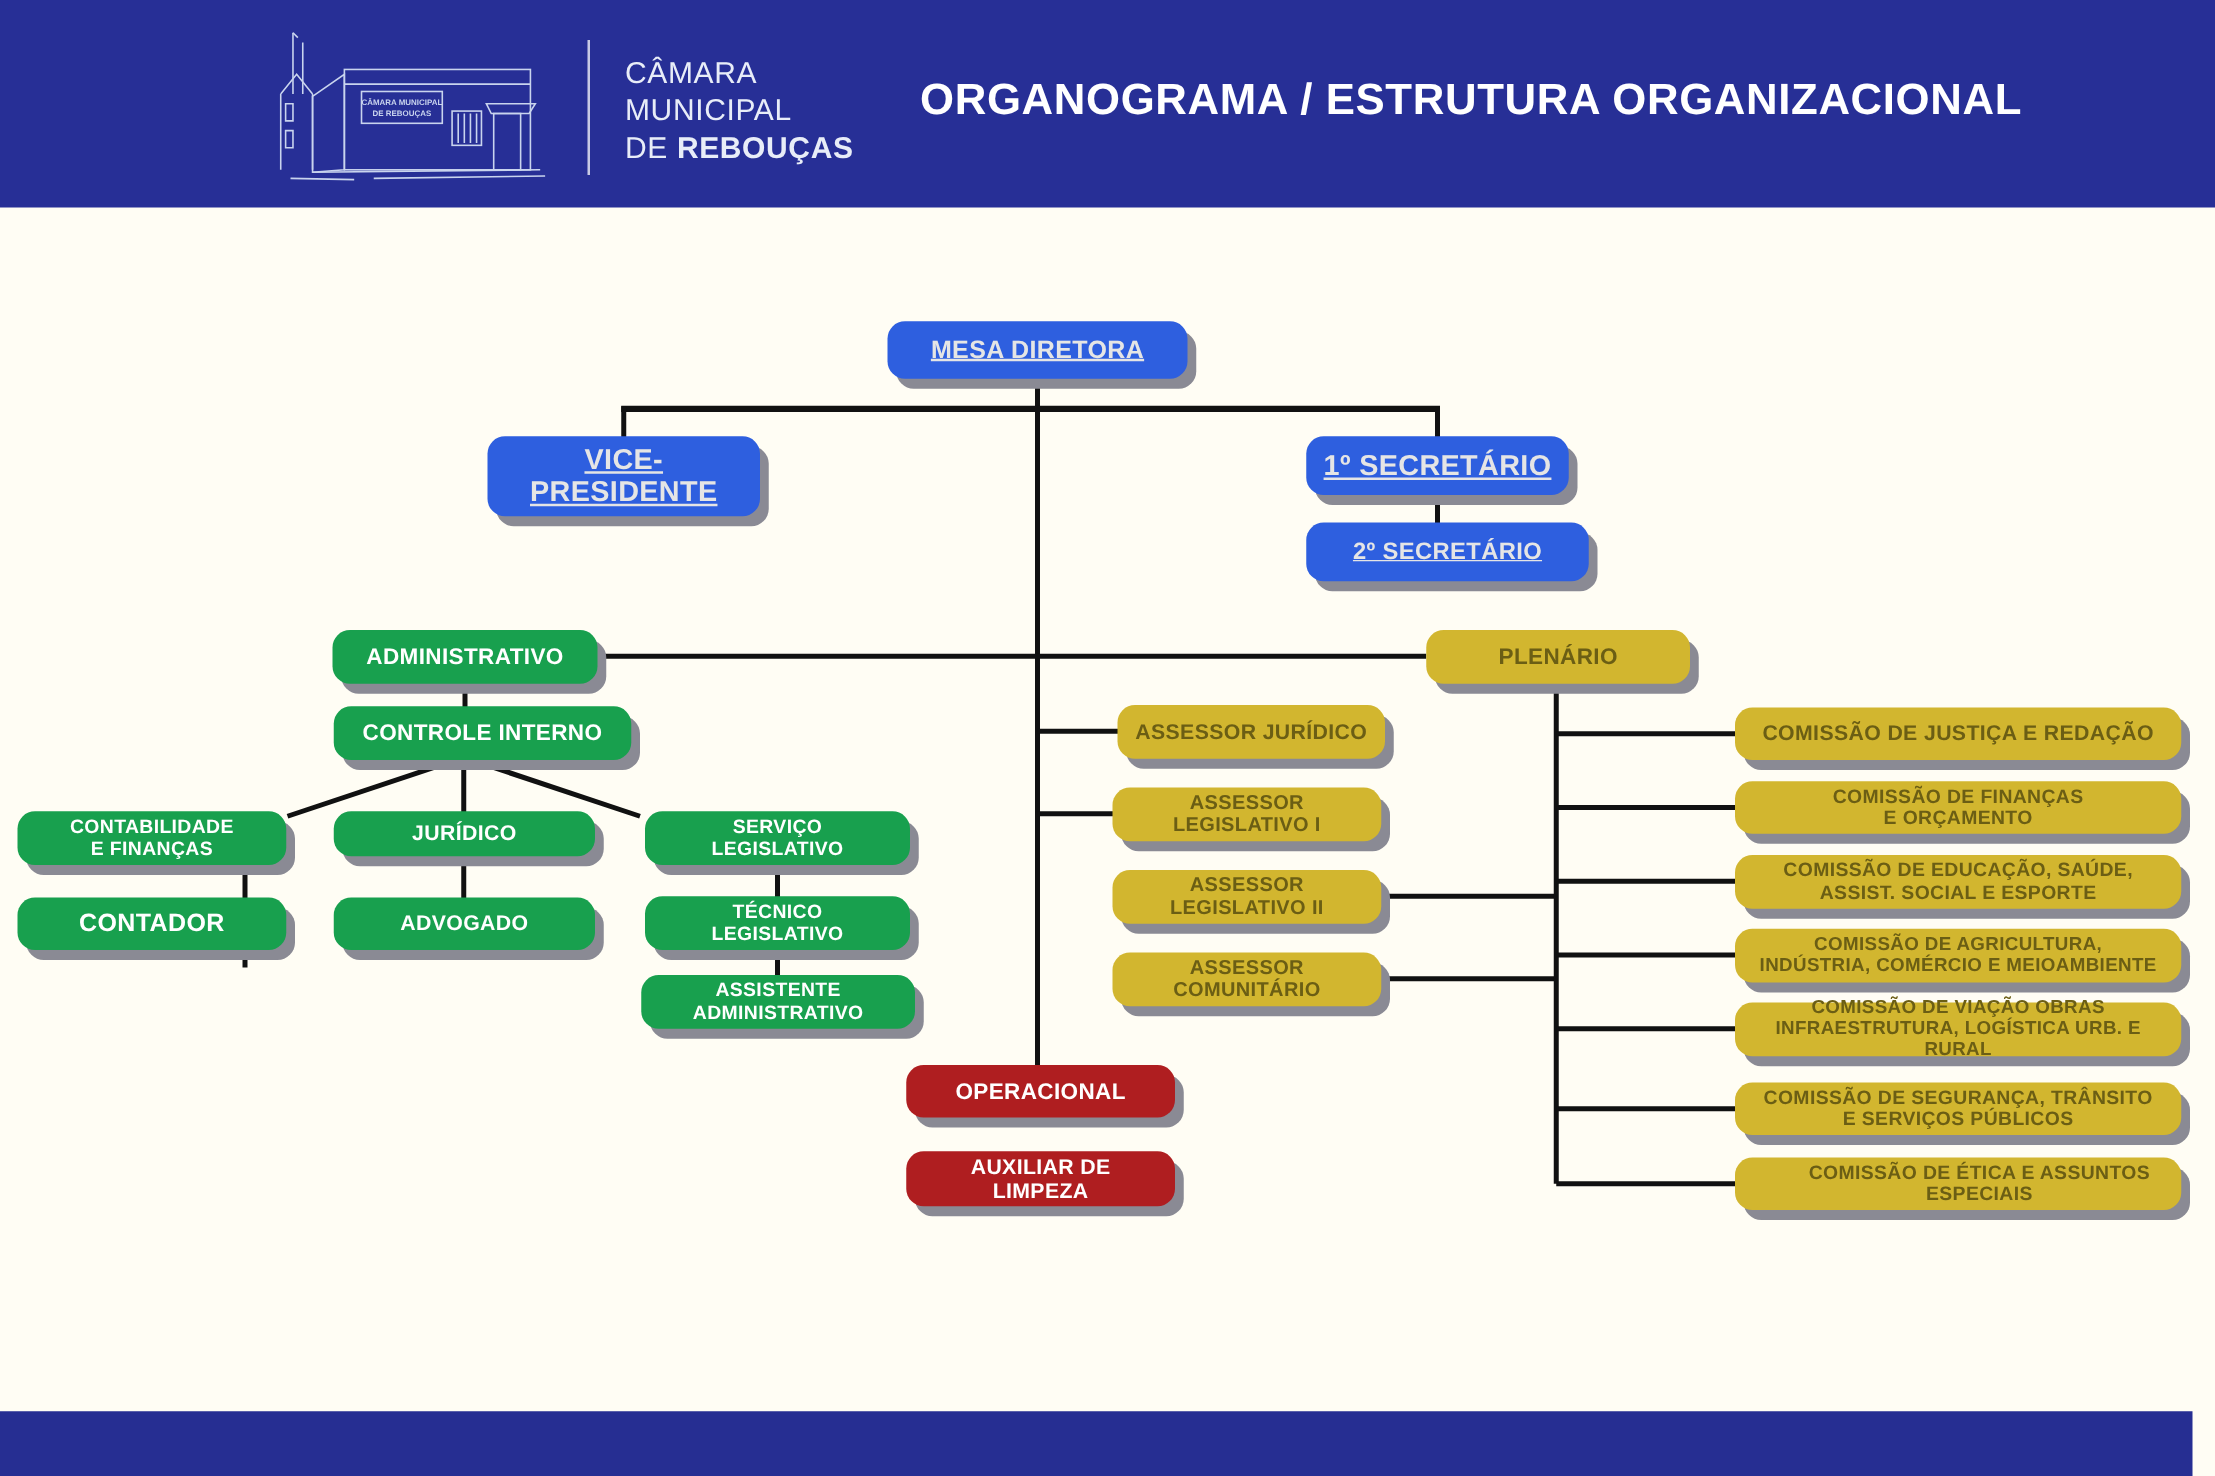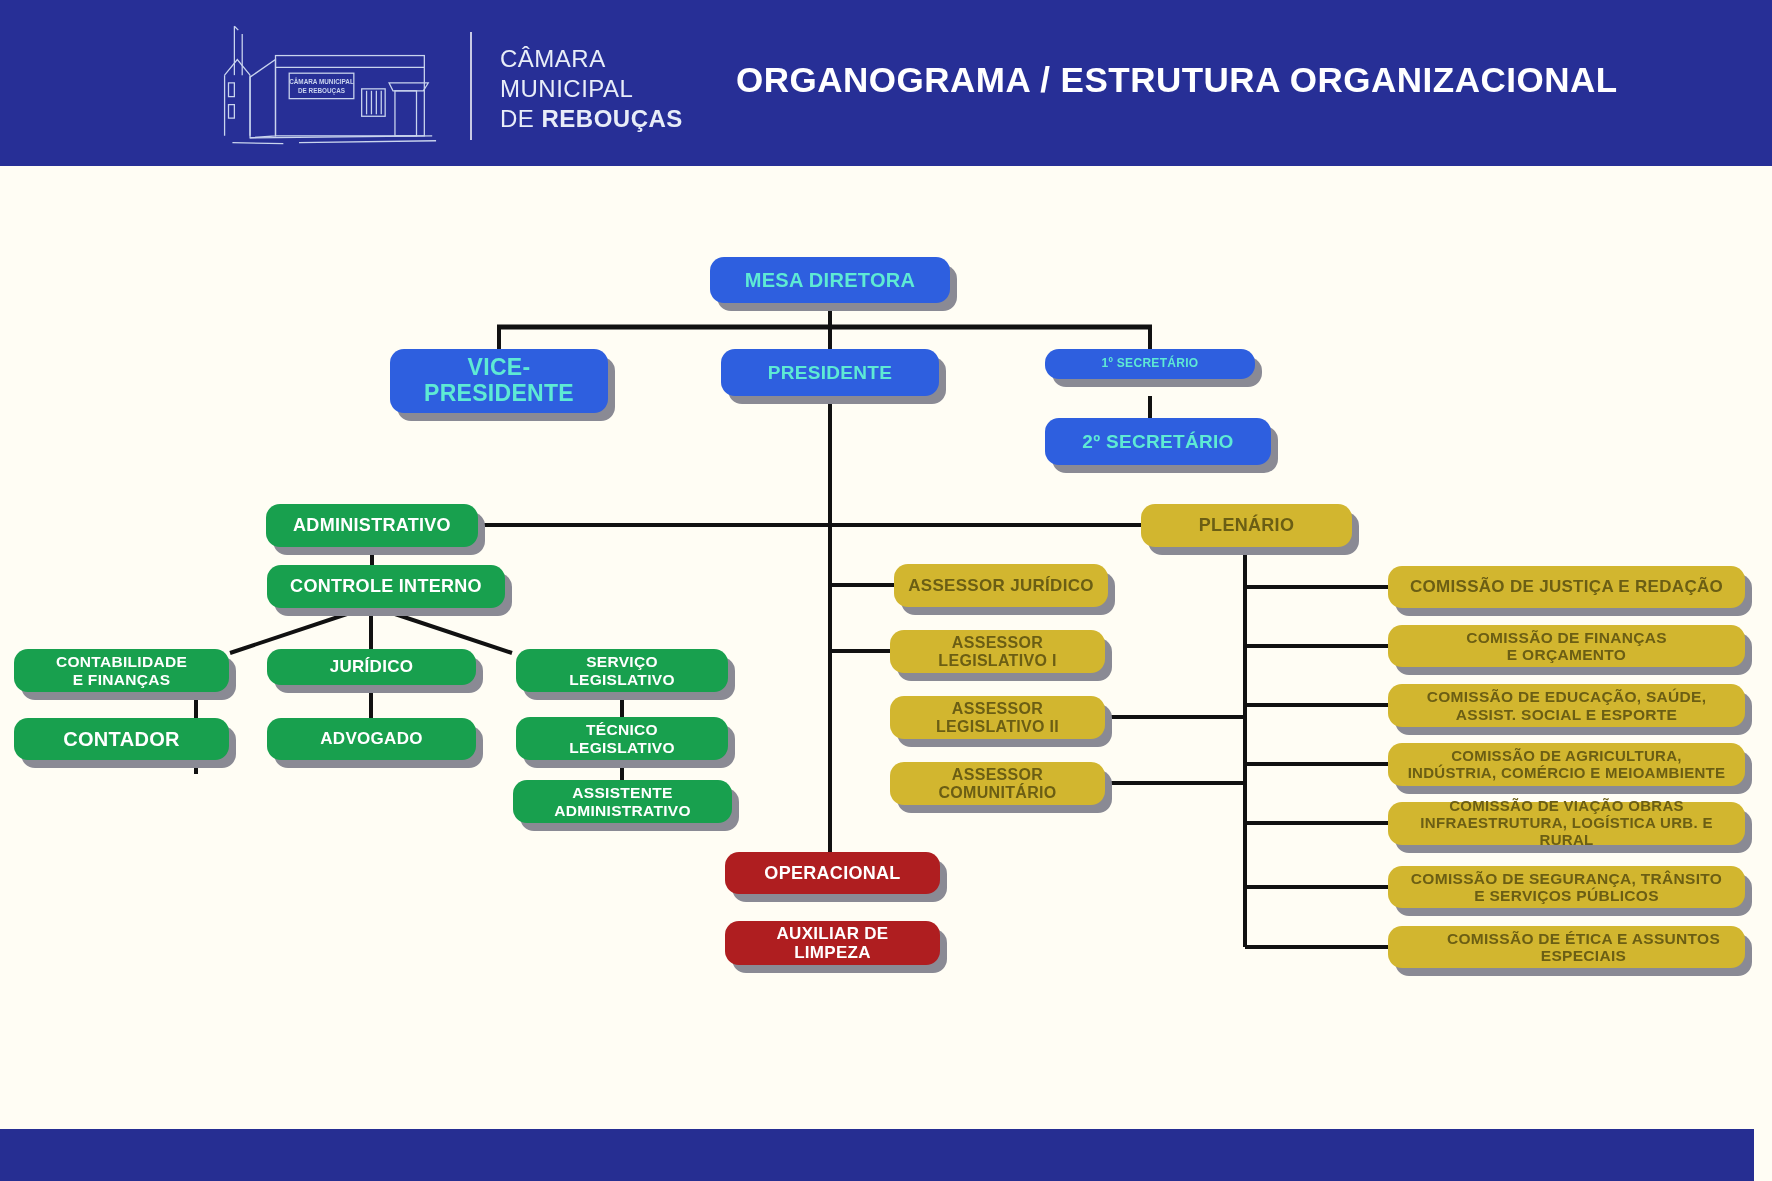--- a/index.html
+++ b/index.html
@@ -21,21 +21,21 @@
   
   #wires{position:absolute;left:0;top:0;z-index:1;}
   #wires line{stroke:var(--connector,#111);stroke-width:4;}
   #wires line.thick{stroke-width:5;}
 
   
   .node{position:absolute;display:flex;align-items:center;justify-content:center;
         text-align:center;font-weight:700;border-radius:14px;
         box-shadow:7px 8px 0 var(--node_shadow,#8a8a94);
         white-space:pre-line;line-height:1.12;letter-spacing:.3px;z-index:2;padding:0 6px;box-sizing:border-box;}
-  .c-blue{background:var(--node_blue,#2e5fdf);color:#5eead4;}
+  .c-blue{background:var(--node_blue,#2e5fdf);color:#e5e5e5;text-decoration:underline;}
   .c-green{background:var(--node_green,#18a04e);color:#ffffff;}
   .c-gold{background:var(--node_gold,#d2b62f);color:var(--node_gold_text,#6b5e14);}
   .c-red{background:var(--node_red,#af1e20);color:#ffffff;}
 </style>
 </head>
 <body>
 
 <div id="stage">
 
   <div id="header">
@@ -117,22 +117,21 @@
     <line x1="1245" y1="646" x2="1390" y2="646"></line>
     <line x1="1245" y1="705" x2="1390" y2="705"></line>
     <line x1="1245" y1="764" x2="1390" y2="764"></line>
     <line x1="1245" y1="823" x2="1390" y2="823"></line>
     <line x1="1245" y1="887" x2="1390" y2="887"></line>
     <line x1="1245" y1="947" x2="1390" y2="947"></line>
   </svg>
 
   <div class="node c-blue" style="left:710px;top:257px;width:240px;height:46px;font-size:20px;">MESA DIRETORA</div>
   <div class="node c-blue" style="left:390px;top:349px;width:218px;height:64px;font-size:23px;">VICE-PRESIDENTE</div>
-  <div class="node c-blue" style="left:721px;top:349px;width:218px;height:47px;font-size:19px;">PRESIDENTE</div>
-  <div class="node c-blue" style="left:1045px;top:349px;width:210px;height:30px;font-size:12px;">1º SECRETÁRIO</div>
+  <div class="node c-blue" style="left:1045px;top:349px;width:210px;height:47px;font-size:23px;">1º SECRETÁRIO</div>
   <div class="node c-blue" style="left:1045px;top:418px;width:226px;height:47px;font-size:19px;">2º SECRETÁRIO</div>
 
   <div class="node c-green" style="left:266px;top:504px;width:212px;height:43px;font-size:18px;">ADMINISTRATIVO</div>
   <div class="node c-green" style="left:267px;top:565px;width:238px;height:43px;font-size:18px;">CONTROLE INTERNO</div>
   <div class="node c-green" style="left:14px;top:649px;width:215px;height:43px;font-size:15.5px;">CONTABILIDADE
 E FINANÇAS</div>
   <div class="node c-green" style="left:267px;top:649px;width:209px;height:36px;font-size:17px;">JURÍDICO</div>
   <div class="node c-green" style="left:516px;top:649px;width:212px;height:43px;font-size:15.5px;">SERVIÇO
 LEGISLATIVO</div>
   <div class="node c-green" style="left:14px;top:718px;width:215px;height:42px;font-size:20px;">CONTADOR</div>

